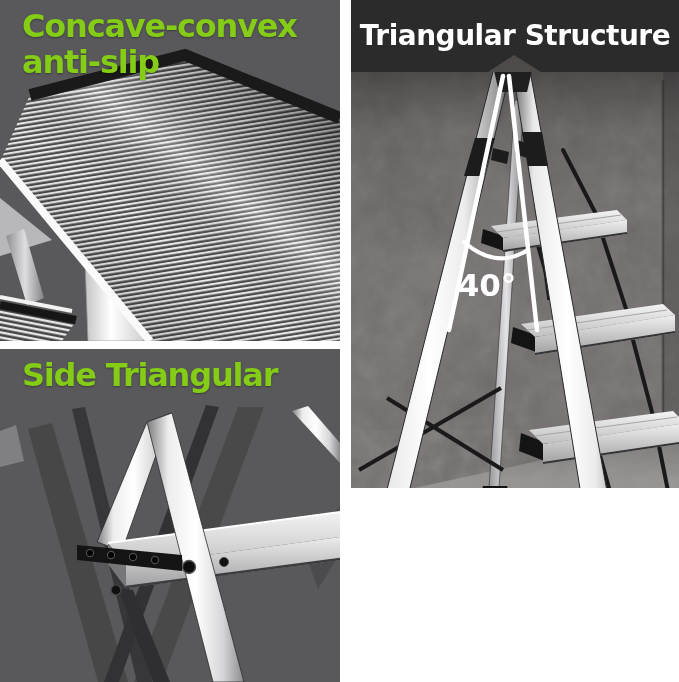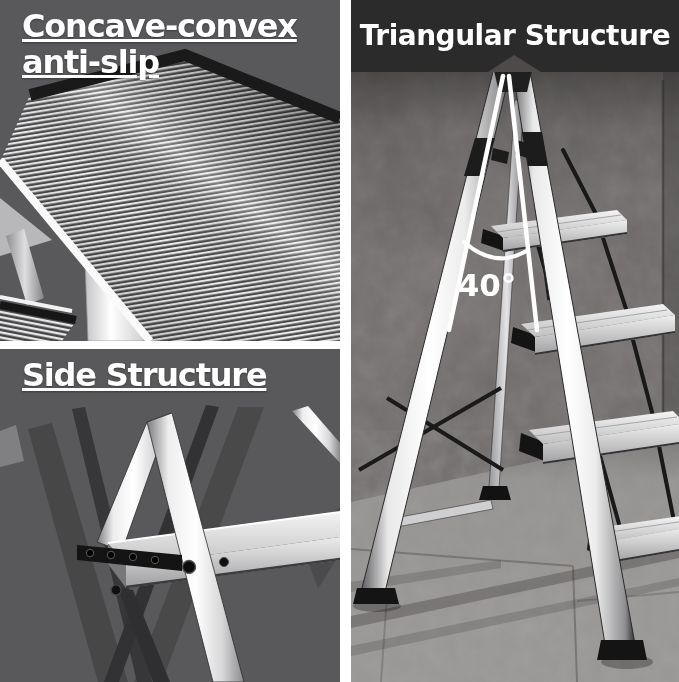--- a/index.html
+++ b/index.html
@@ -1,25 +1,25 @@
 <!DOCTYPE html>
 <html><head>
 <meta charset="utf-8">
 <style>
   html,body{margin:0;padding:0;background:#ffffff;}
   .stage{position:relative;width:679px;height:682px;background:#ffffff;overflow:hidden;
          font-family:"DejaVu Sans","Liberation Sans",sans-serif;}
   .panel{position:absolute;overflow:hidden;background:#59595b;}
   #panel-antislip{left:0;top:0;width:340px;height:341px;}
   #panel-support{left:0;top:349px;width:340px;height:333px;}
-  #panel-structure{left:351px;top:0;width:328px;height:682px;background:#84cc16;}
+  #panel-structure{left:351px;top:0;width:328px;height:488px;background:#84cc16;}
   .panel svg{position:absolute;left:0;top:0;}
-  .headline{position:absolute;left:22px;top:8px;z-index:5;color:#ffffff;
+  .headline{position:absolute;left:22px;top:8px;z-index:5;color:#84cc16;
             font-weight:bold;font-size:32px;line-height:1.14;letter-spacing:-1.2px;
-            text-shadow:0 1px 2px rgba(0,0,0,0.35);text-decoration:underline;}
+            text-shadow:0 1px 2px rgba(0,0,0,0.35);}
   .headline span{display:block;}
 </style>
 </head>
 <body>
 
 <div class="stage">
 
   <div class="panel" id="panel-antislip">
     <div class="headline">
       <span>Concave-convex</span>
@@ -72,21 +72,21 @@
         <polygon points="30,95 185,55 340,118 340,341 148,341 0,162" fill="url(#ribs)"></polygon>
         <polygon points="30,95 185,55 340,118 340,341 148,341 0,162" fill="url(#sheen)"></polygon>
         <polyline points="30,95 185,55 340,118" fill="none" stroke="#1a1a1a" stroke-width="12"></polyline>
         <line x1="0" y1="160" x2="150" y2="341" stroke="#fafafa" stroke-width="8"></line>
       </g>
     </svg>
   </div>
 
   <div class="panel" id="panel-support">
     <div class="headline">
-      <span>Side Structure</span>
+      <span>Side Triangular</span>
     </div>
     <svg width="340" height="333" viewBox="0 0 340 333">
       <defs>
         <linearGradient id="railGradS" x1="0" y1="0" x2="1" y2="0">
           <stop offset="0" stop-color="#7d7d7f"></stop>
           <stop offset="0.22" stop-color="#ededee"></stop>
           <stop offset="0.5" stop-color="#ffffff"></stop>
           <stop offset="0.78" stop-color="#d6d6d8"></stop>
           <stop offset="1" stop-color="#8a8a8c"></stop>
         </linearGradient>

